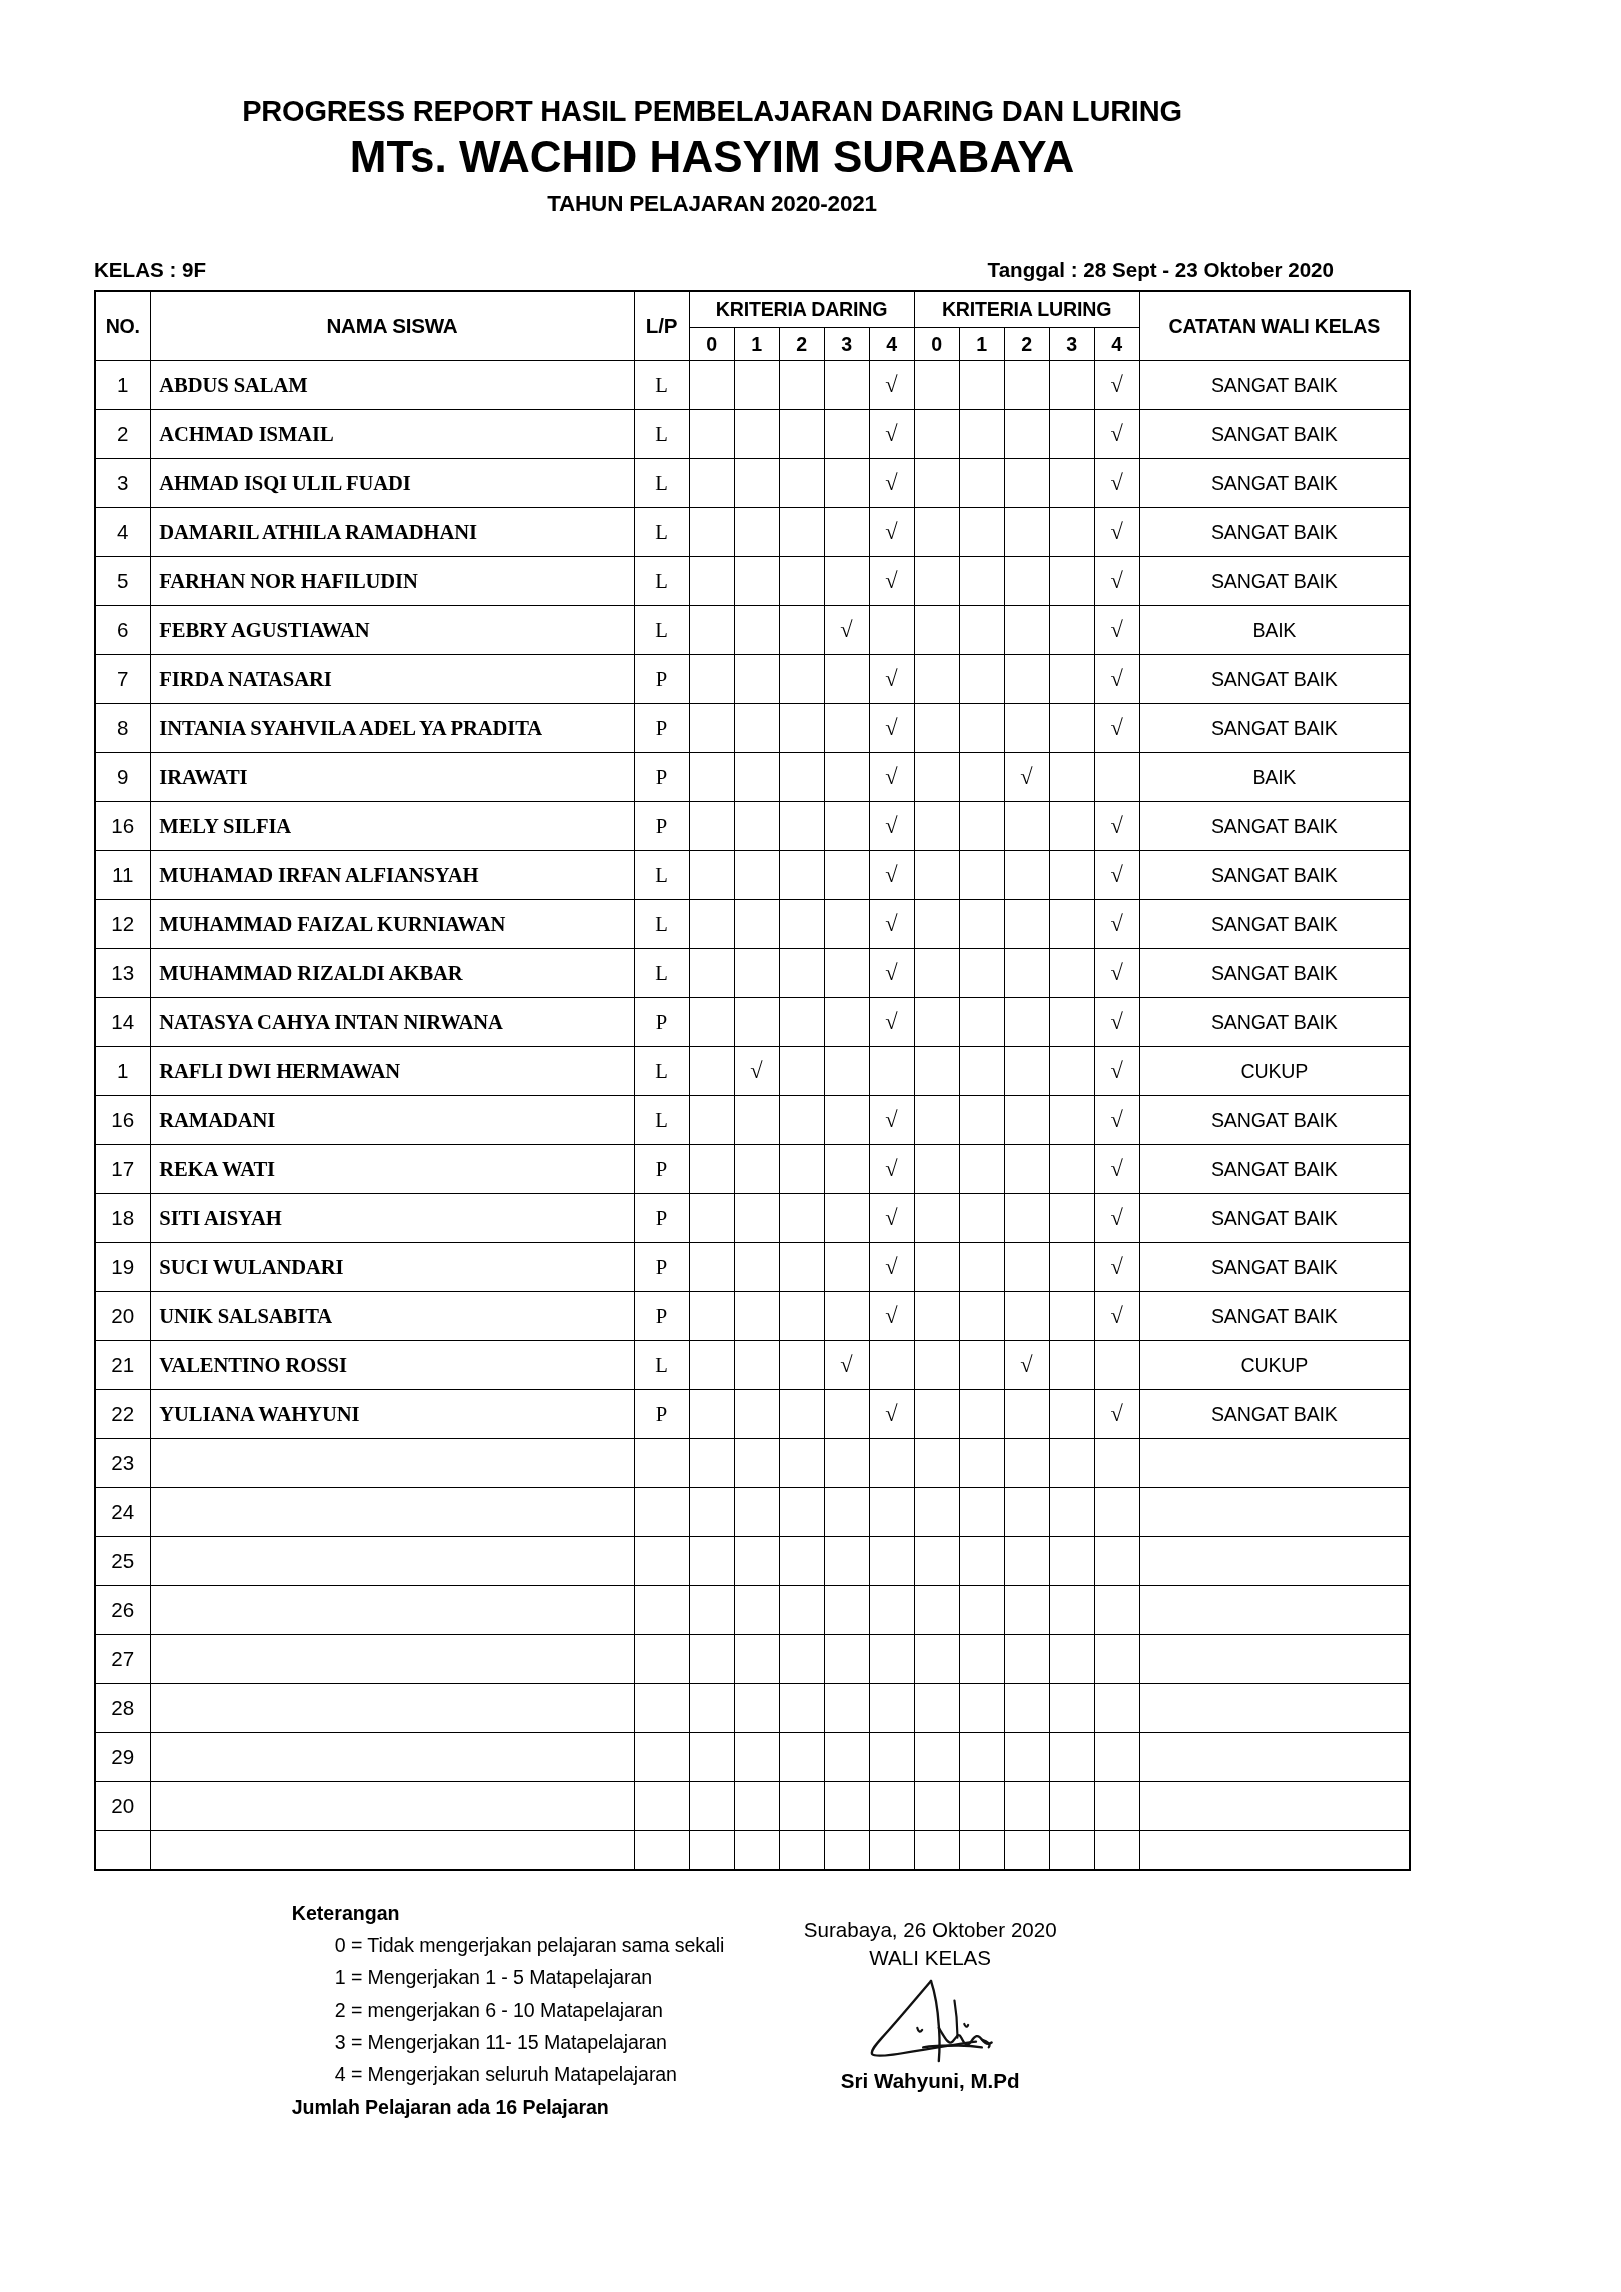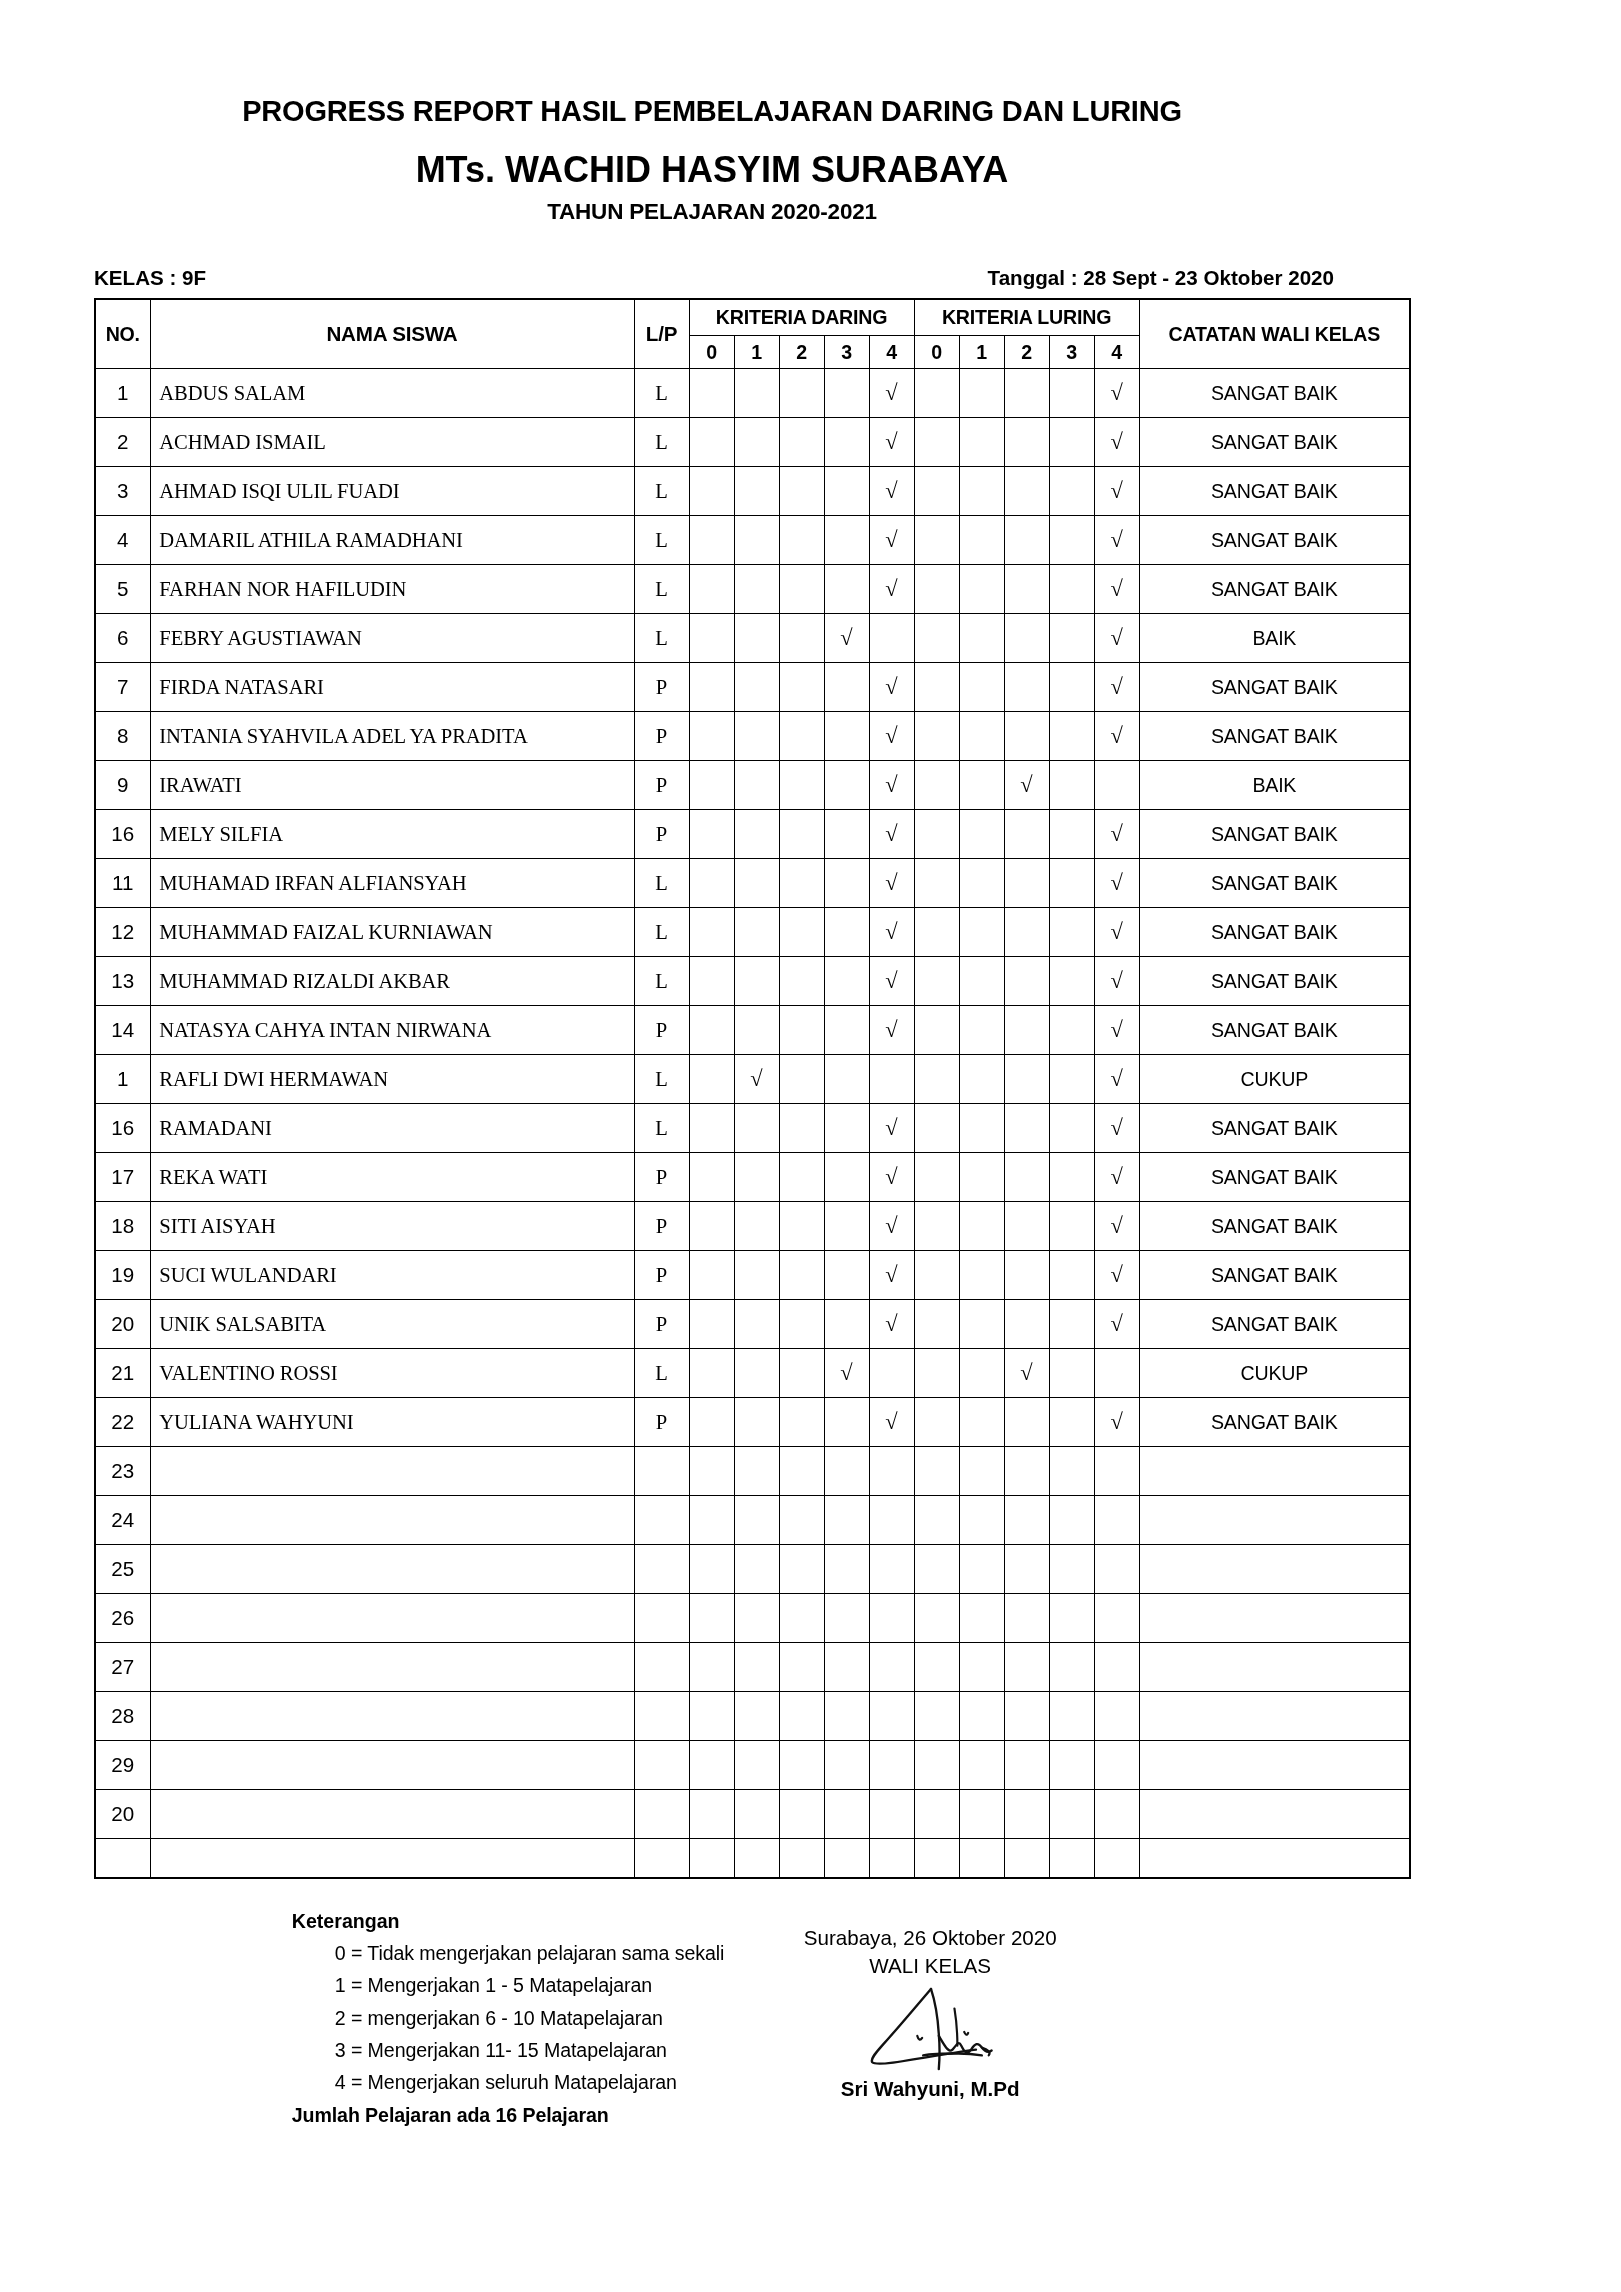--- a/index.html
+++ b/index.html
@@ -26,24 +26,24 @@
     text-align: center;
     padding-top: 94px;
   }
   .title-main {
     font-size: 29px;
     font-weight: bold;
     letter-spacing: -0.2px;
     line-height: 1.18;
   }
   .title-school {
-    font-size: 36px;
+    font-size: 44px;
     font-weight: bold;
     line-height: 1.25;
-    margin-top: 19px;
+    margin-top: 1px;
   }
   .title-year {
     font-size: 22.5px;
     font-weight: bold;
     margin-top: 6.9px;
     letter-spacing: -0.2px;
   }
 
   
   .meta-row {
@@ -106,20 +106,21 @@
     font-size: 20.6px;
     font-family: "Liberation Sans", sans-serif;
   }
   tbody td.name-cell {
     text-align: left;
     padding-left: 8.8px;
     font-family: "Liberation Serif", serif;
     font-size: 20.6px;
     letter-spacing: -0.1px;
     white-space: nowrap;
+    font-weight: bold;
   }
   tbody td.lp-cell {
     text-align: center;
     font-family: "Liberation Serif", serif;
     font-size: 20.6px;
   }
   tbody td.mark-cell {
     text-align: center;
     font-family: "Liberation Serif", serif;
     font-size: 22.5px;

